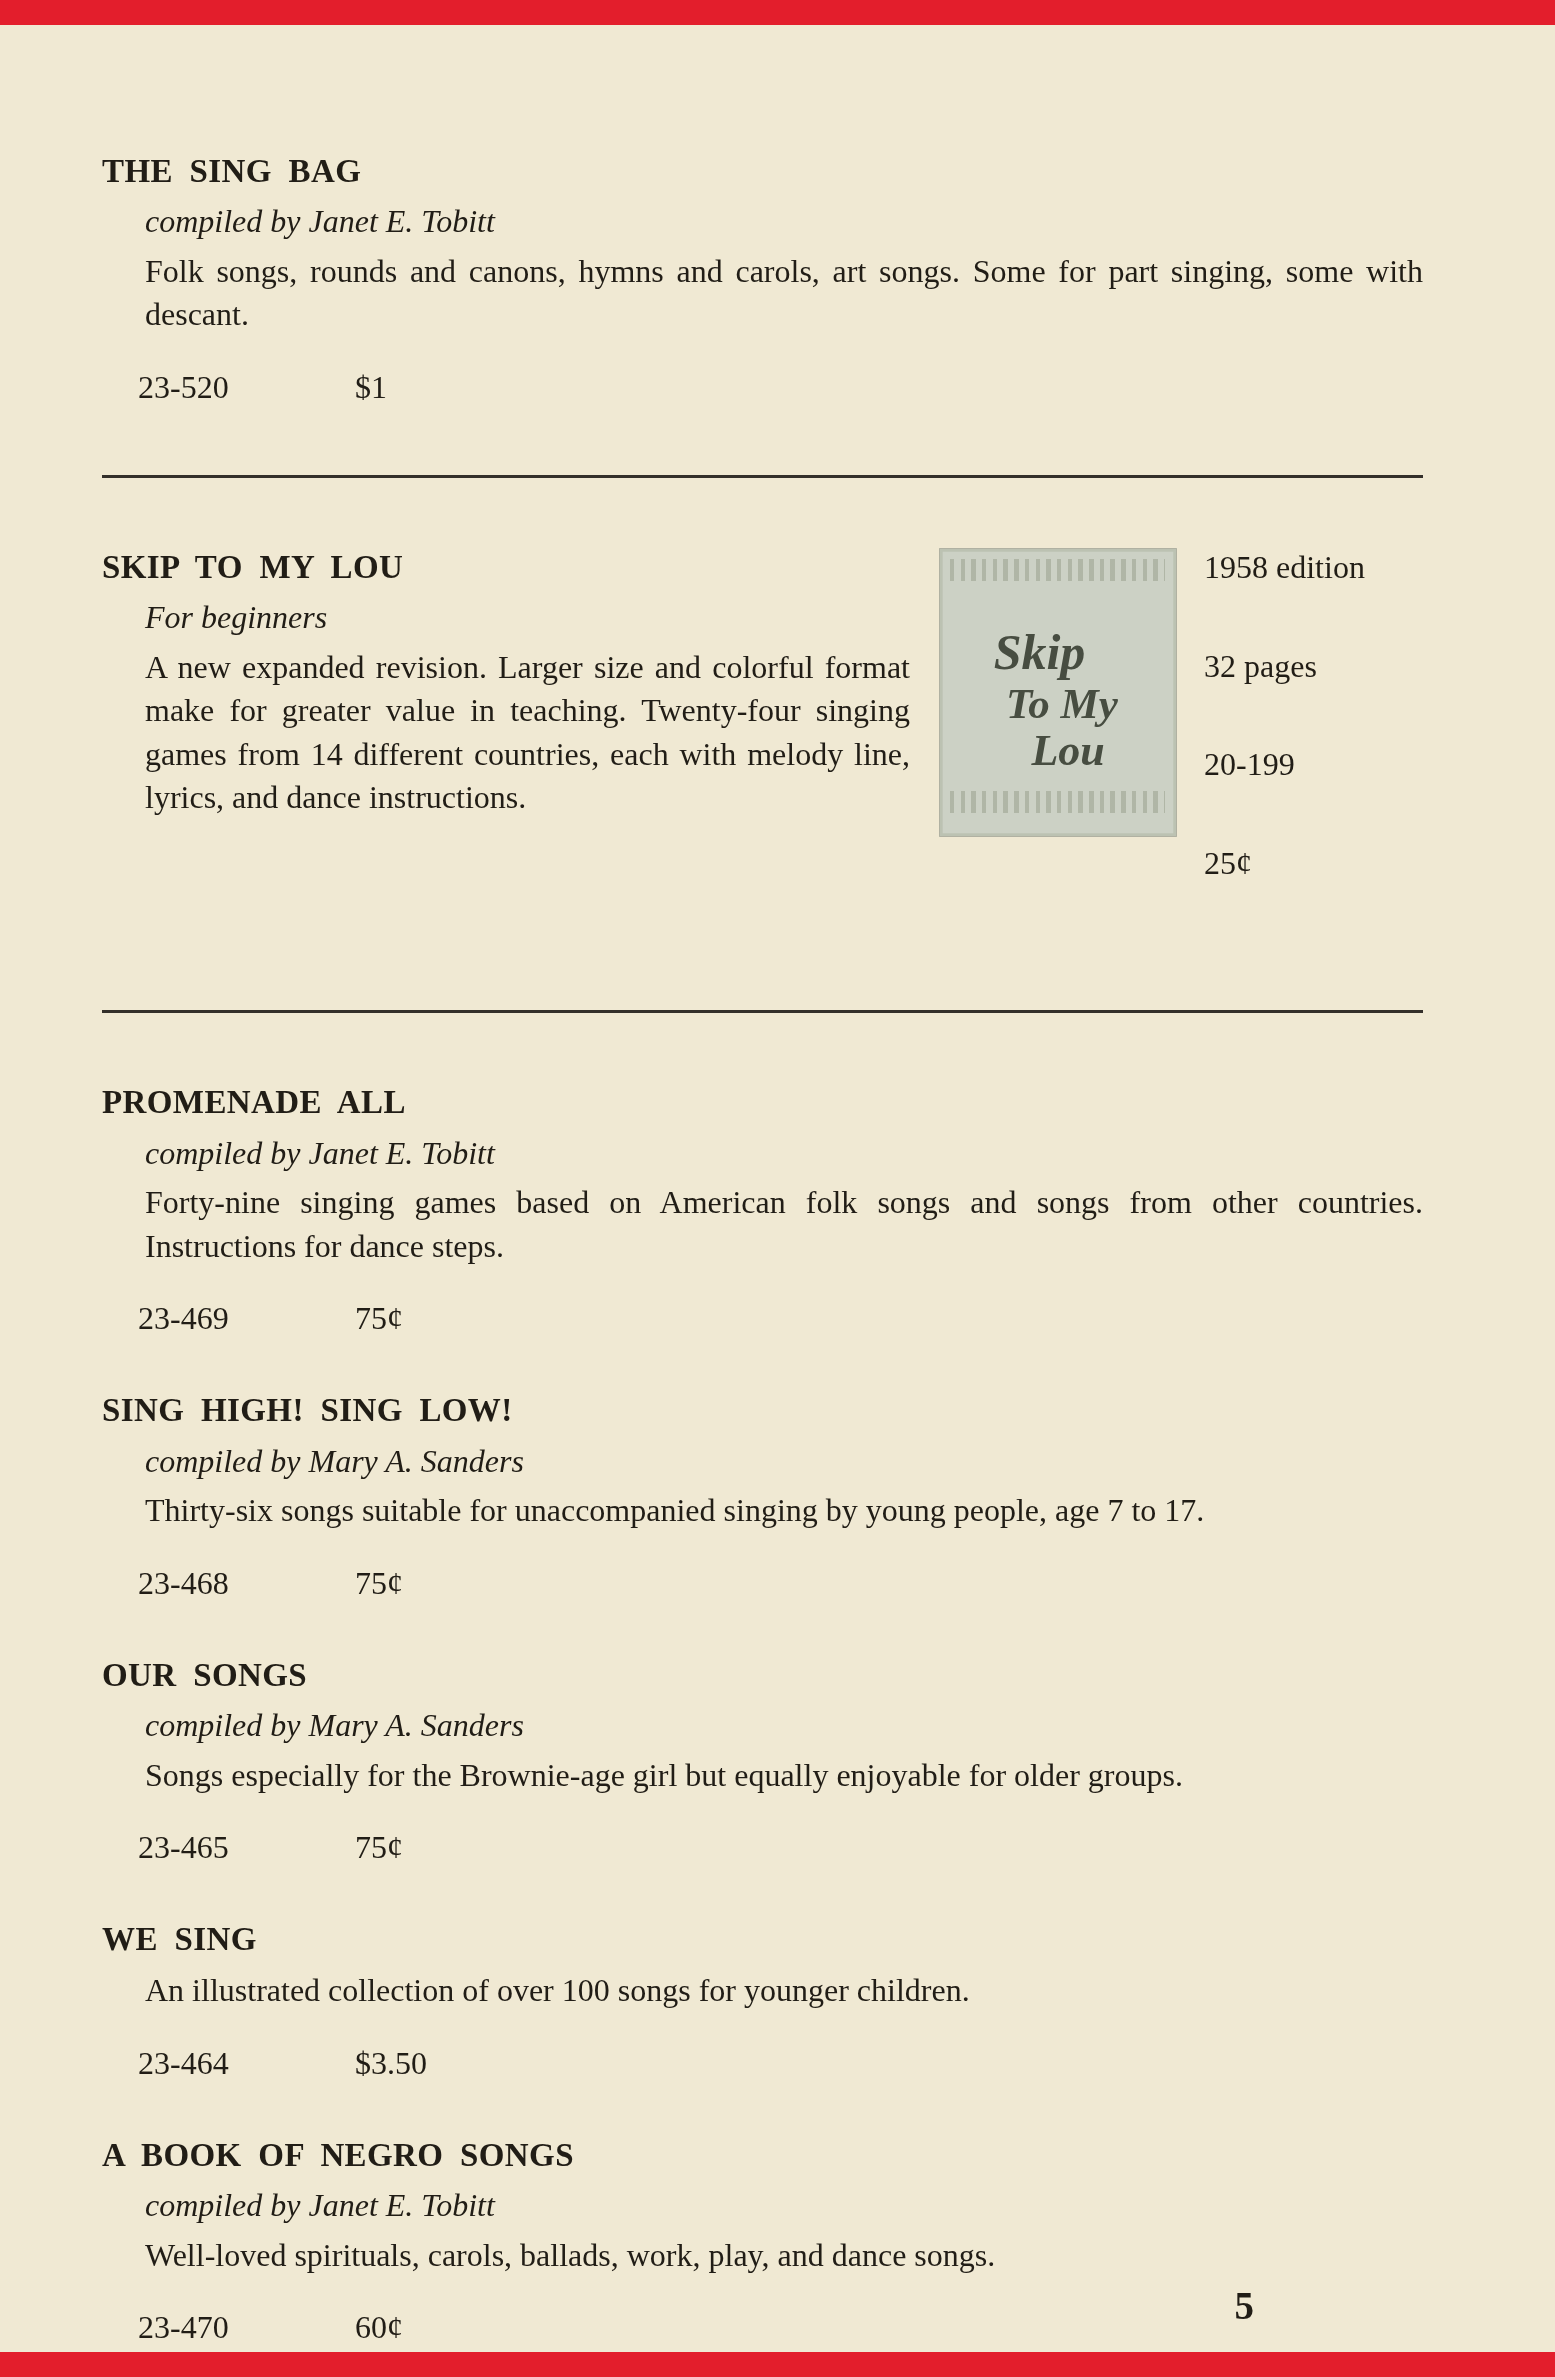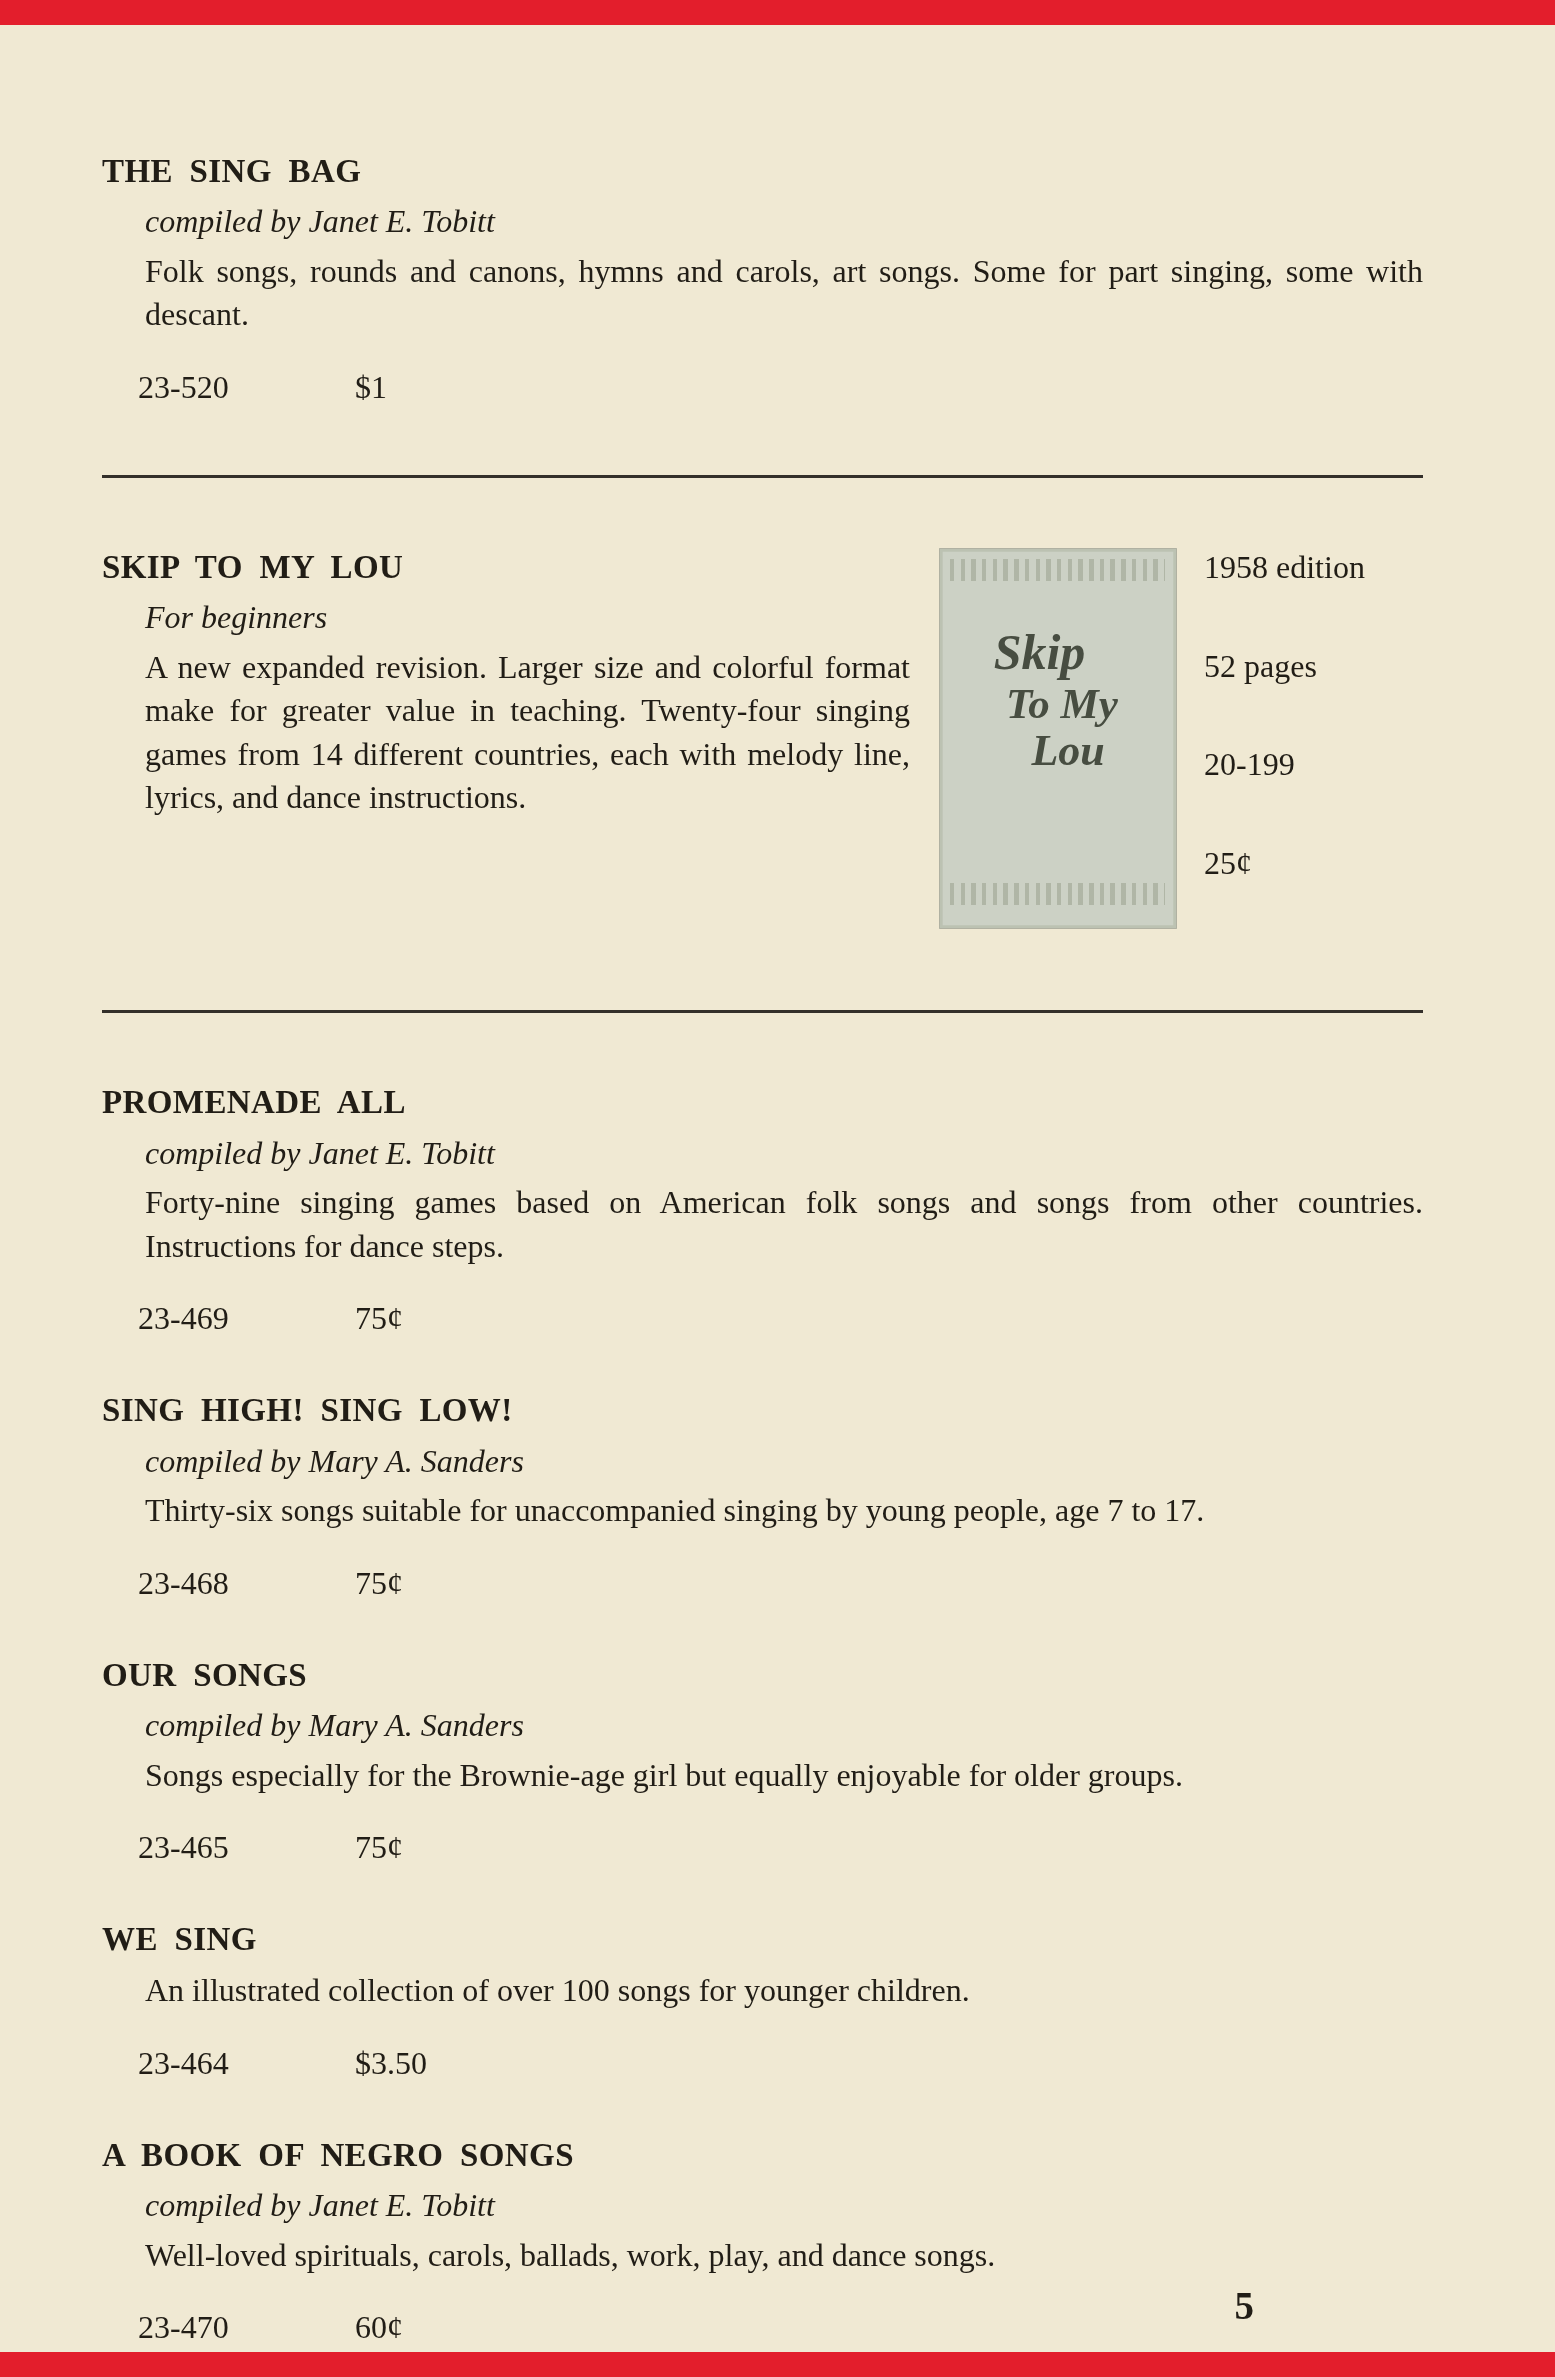--- a/index.html
+++ b/index.html
@@ -66,21 +66,21 @@
   }
 
   
   .skip-row { display: flex; align-items: flex-start; }
   .skip-text { width: 809px; flex: 0 0 auto; }
   .skip-text .desc { width: 765px; }
 
   .cover {
     flex: 0 0 auto;
     width: 236px;
-    height: 379px;
+    height: 287px;
     margin-left: 28.5px;
     margin-top: 1.8px;
     background: #ccd1c5;
     box-shadow: inset 0 0 0 2.7px #bcc2b2, 0 0 0 0.9px #a9ab9d;
     position: relative;
     text-align: center;
     padding-top: 76px;
     box-sizing: border-box;
   }
   .cover::before, .cover::after {
@@ -146,21 +146,21 @@
           <p class="byline">For beginners</p>
           <p class="desc">A new expanded revision. Larger size and colorful format make for greater value in teaching. Twenty-four singing games from 14 different countries, each with melody line, lyrics, and dance instructions.</p>
         </div>
         <div class="cover">
           <div class="cover-line l1">Skip</div>
           <div class="cover-line l2">To My</div>
           <div class="cover-line l3">Lou</div>
         </div>
         <div class="details">
           <div class="detail">1958 edition</div>
-          <div class="detail">52 pages</div>
+          <div class="detail">32 pages</div>
           <div class="detail">20-199</div>
           <div class="detail">25¢</div>
         </div>
       </div>
     </section>
 
     <hr class="rule">
 
     <section class="entry">
       <h2 class="title">PROMENADE ALL</h2>

